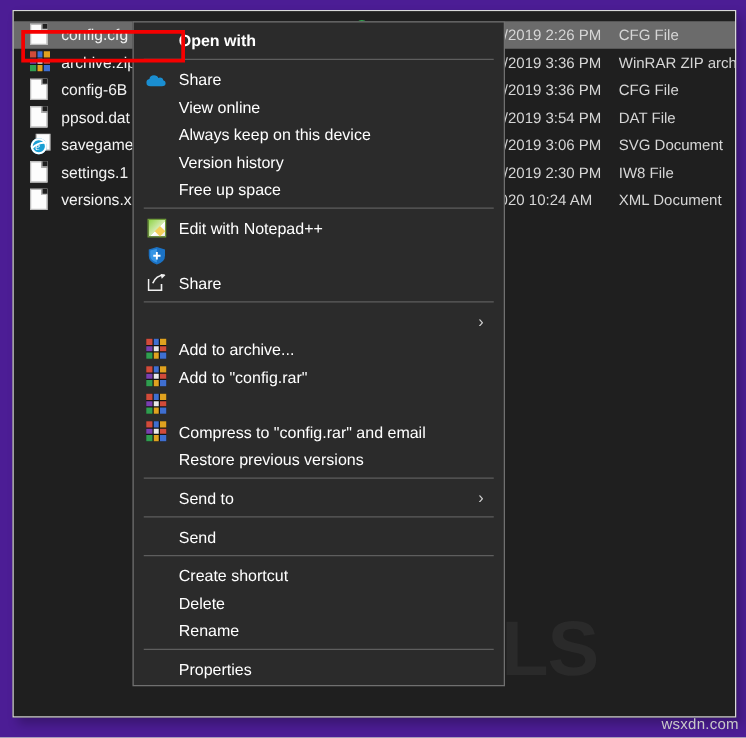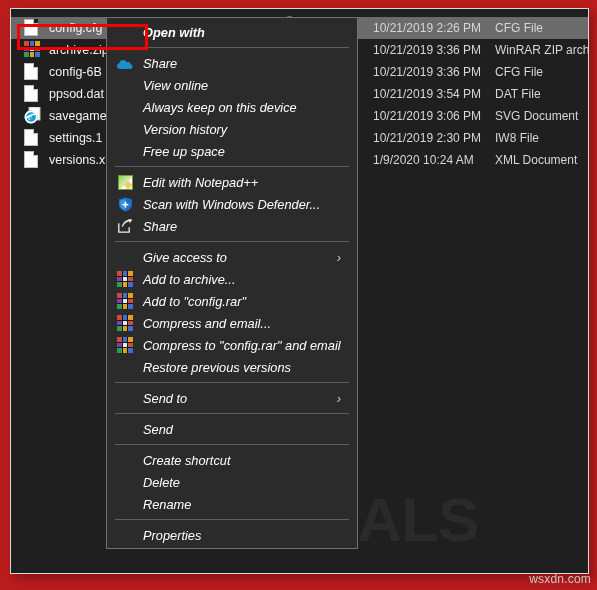--- a/index.html
+++ b/index.html
@@ -4,21 +4,21 @@
 <style>
   html, body {
     margin: 0;
     padding: 0;
     background: #ffffff;
   }
   #screen {
     position: relative;
     width: 597px;
     height: 590px;
-    background: #b91c1c;
+    background: #4c1d95;
     overflow: hidden;
     font-family: "Liberation Sans", sans-serif;
   }
   
   #frame {
     position: absolute;
     left: 10px;
     top: 8px;
     width: 577px;
     height: 564px;
@@ -111,26 +111,25 @@
   .ico-ie {
     position: relative;
     width: 17px; height: 17px;
   }
 
   
   #ctxmenu {
     position: absolute;
     left: 95px;
     top: 8px;
-    width: 252px;
+    width: 298px;
     background: #2b2b2b;
     border: 1px solid #707070;
     box-sizing: border-box;
     padding: 3px 0 2px 0;
-    font-style: italic;
   }
   .mi {
     position: relative;
     height: 22px;
     display: flex;
     align-items: center;
     color: #ffffff;
     font-size: 12.8px;
     padding-left: 0;
     cursor: default;
@@ -392,35 +391,33 @@
         </div>
         <div class="mi">
           <span class="mi-ico">
             <span class="ico-shield"><svg viewBox="0 0 15 15" width="15" height="15">
                 <path d="M7.5 0.6 L14 2.6 v5 q0 5 -6.5 6.9 Q1 12.6 1 7.6 v-5 z" fill="#1b72c4"></path>
                 <path d="M7.5 2 v11 Q2.2 11.4 2.2 7.4 v-4 z" fill="#3796e6"></path>
                 <path d="M7.5 4.6 v6" stroke="#ffffff" stroke-width="1.5"></path>
                 <path d="M4.6 7.6 h5.8" stroke="#ffffff" stroke-width="1.5"></path>
               </svg></span>
           </span>
-          <span class="mi-label">Scan with Windows Defender...</span>
         </div>
         <div class="mi">
           <span class="mi-ico">
             <span class="ico-share"><svg viewBox="0 0 15 14" width="15" height="14">
                 <path d="M0.8 4.2 v9 h10.4 v-5" fill="none" stroke="#f0f0f0" stroke-width="1.3"></path>
                 <path d="M4.2 7.6 q2.6 -6.4 9.4 -6.6" fill="none" stroke="#f0f0f0" stroke-width="1.3"></path>
                 <path d="M10.4 0 l4 1 l-3 3 z" fill="#f0f0f0"></path>
               </svg></span>
           </span>
           <span class="mi-label">Share</span>
         </div>
         <div class="sep"></div>
         <div class="mi">
-          <span class="mi-label">Give access to</span>
           <span class="mi-arrow">›</span>
         </div>
         <div class="mi">
           <span class="mi-ico">
             <div class="ico-rar">
               <i style="background: rgb(209, 75, 58);"></i>
               <i style="background: rgb(63, 111, 209);"></i>
               <i style="background: rgb(224, 162, 31);"></i>
               <i style="background: rgb(122, 63, 176);"></i>
               <i style="background: rgb(232, 232, 232);"></i>
@@ -455,21 +452,20 @@
               <i style="background: rgb(63, 111, 209);"></i>
               <i style="background: rgb(224, 162, 31);"></i>
               <i style="background: rgb(122, 63, 176);"></i>
               <i style="background: rgb(232, 232, 232);"></i>
               <i style="background: rgb(209, 75, 58);"></i>
               <i style="background: rgb(47, 158, 79);"></i>
               <i style="background: rgb(224, 162, 31);"></i>
               <i style="background: rgb(63, 111, 209);"></i>
             </div>
           </span>
-          <span class="mi-label">Compress and email...</span>
         </div>
         <div class="mi">
           <span class="mi-ico">
             <div class="ico-rar">
               <i style="background: rgb(209, 75, 58);"></i>
               <i style="background: rgb(63, 111, 209);"></i>
               <i style="background: rgb(224, 162, 31);"></i>
               <i style="background: rgb(122, 63, 176);"></i>
               <i style="background: rgb(232, 232, 232);"></i>
               <i style="background: rgb(209, 75, 58);"></i>

